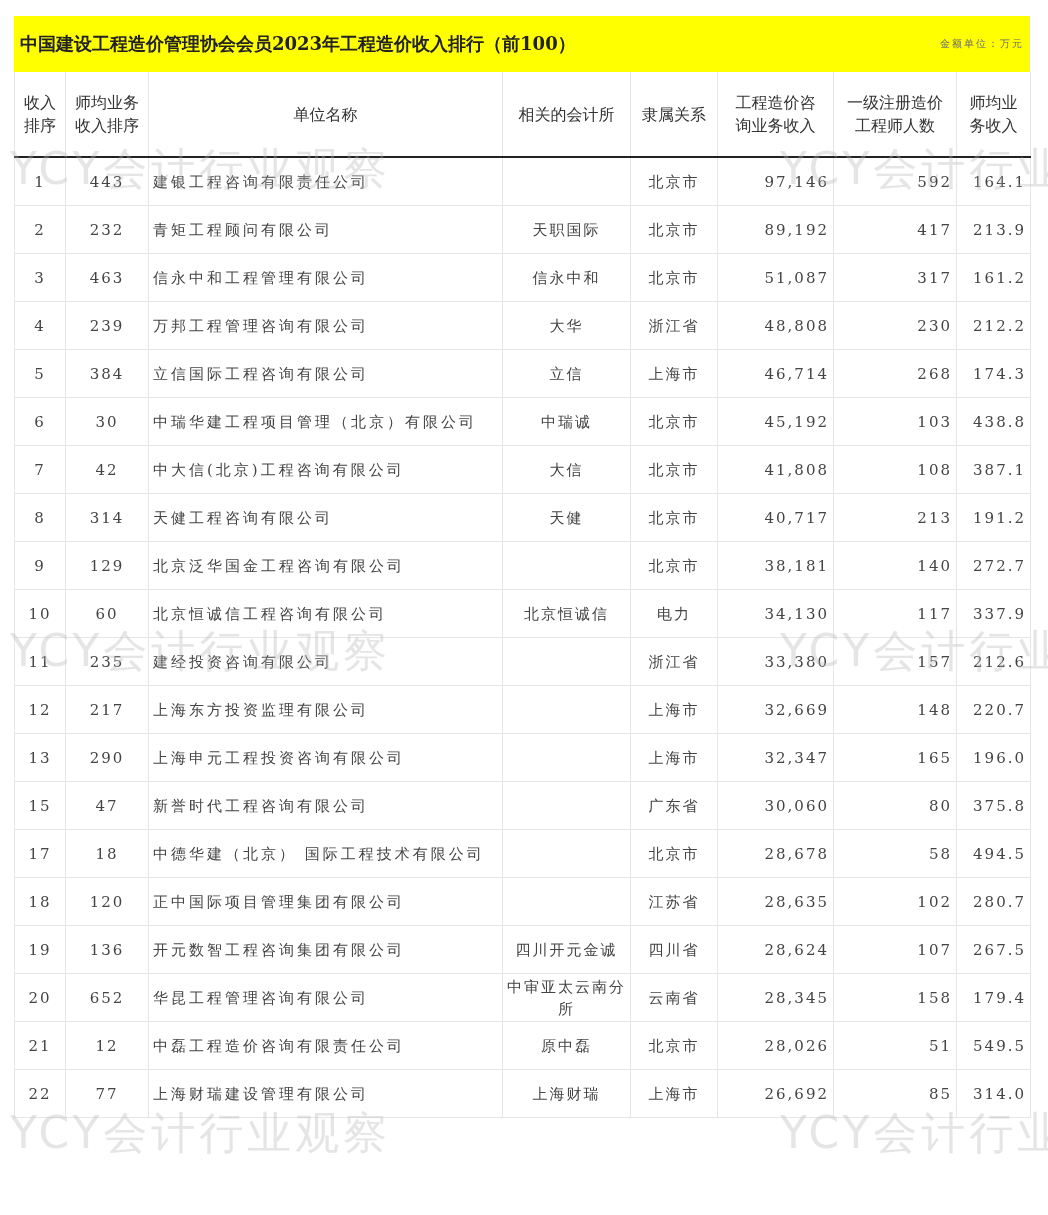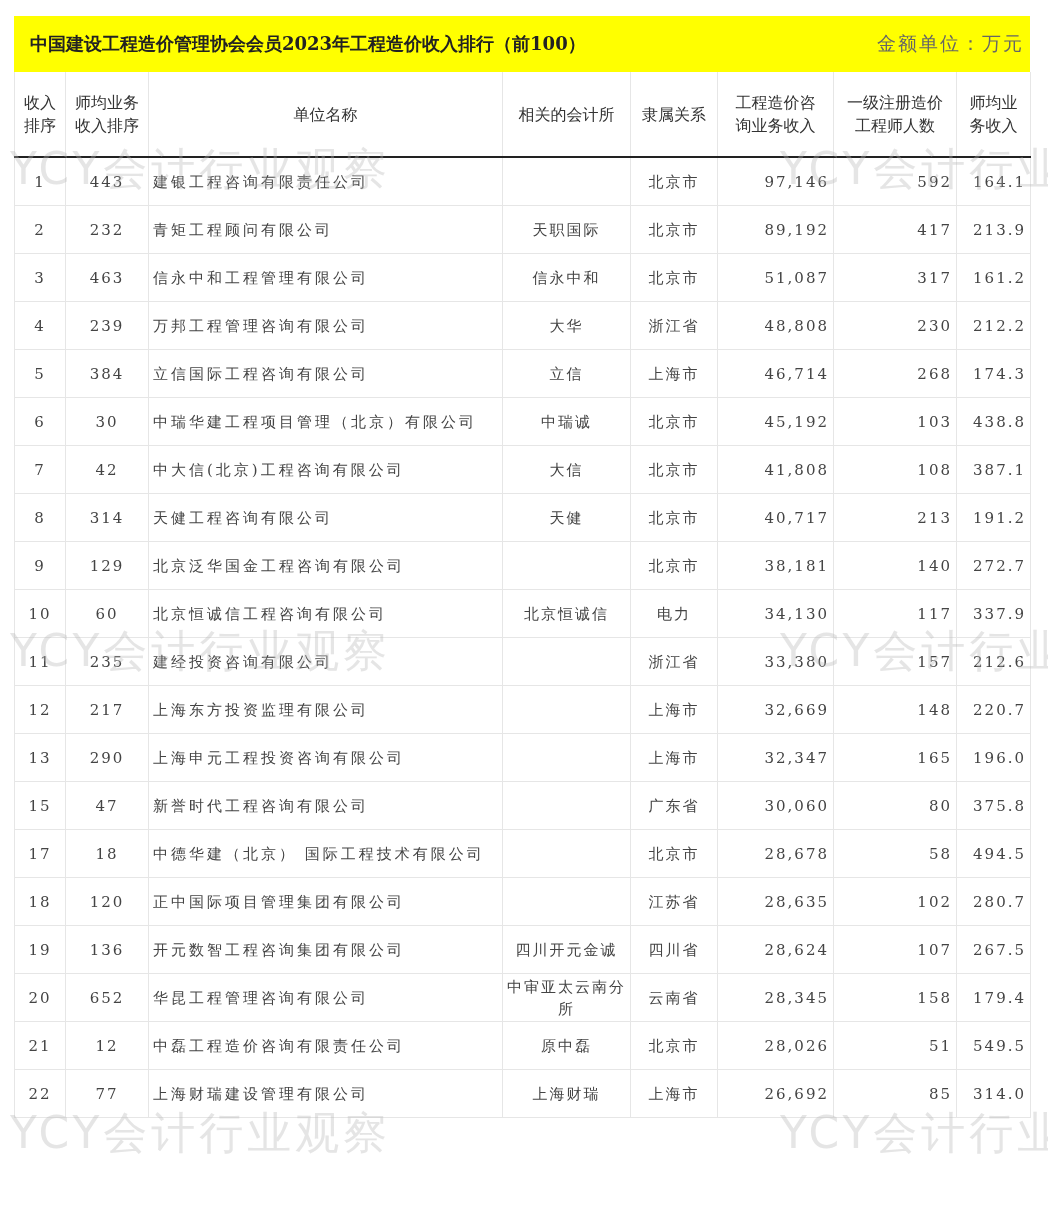--- a/index.html
+++ b/index.html
@@ -1,20 +1,20 @@
 <!DOCTYPE html>
 <html><head>
 <meta charset="utf-8">
 <style>
   html, body { margin: 0; padding: 0; background: #ffffff; }
   body { width: 1048px; height: 1215px; position: relative; overflow: hidden; font-family: "DejaVu Serif", "Liberation Serif", serif; color: #333; }
   .page { position: absolute; left: 14px; top: 16px; width: 1016px; }
-  .title-bar { height: 56px; background: #ffff00; display: flex; align-items: center; justify-content: space-between; padding: 0 6px 0 16px; box-sizing: border-box; }
+  .title-bar { height: 56px; background: #ffff00; display: flex; align-items: center; justify-content: space-between; padding: 0 6px 0 6px; box-sizing: border-box; }
   .title-text { font-family: "DejaVu Serif", serif; font-weight: bold; font-size: 18px; color: #222; letter-spacing: 0px; }
-  .unit-text { font-family: "DejaVu Sans", sans-serif; font-size: 19px; color: #666; letter-spacing: 2px; }
+  .unit-text { font-family: "DejaVu Sans", sans-serif; font-size: 10px; color: #666; letter-spacing: 2px; }
   table { border-collapse: collapse; width: 1016px; table-layout: fixed; border-radius: 30px; }
   th { font-family: "DejaVu Sans", sans-serif; font-weight: normal; font-size: 16px; color: #333; line-height: 23px; height: 84px; border-left: 1px solid #e6e6e6; border-right: 1px solid #e6e6e6; border-bottom: 2px solid #222; padding: 0 2px; text-align: center; vertical-align: middle; }
   td { height: 47px; border: 1px solid #e6e6e6; font-size: 15px; letter-spacing: 2px; color: #444; padding: 0 4px; vertical-align: middle; line-height: 22px; white-space: normal; }
   td.c { text-align: center; }
   td.r { text-align: right; }
   td.name { text-align: left; letter-spacing: 3px; }
   .watermark { position: absolute; font-family: "DejaVu Sans", sans-serif; font-weight: normal; font-size: 44px; color: rgba(180,180,180,0.35); white-space: nowrap; pointer-events: none; letter-spacing: 4px; z-index: 5; }
 </style>
 </head>
 <body>

